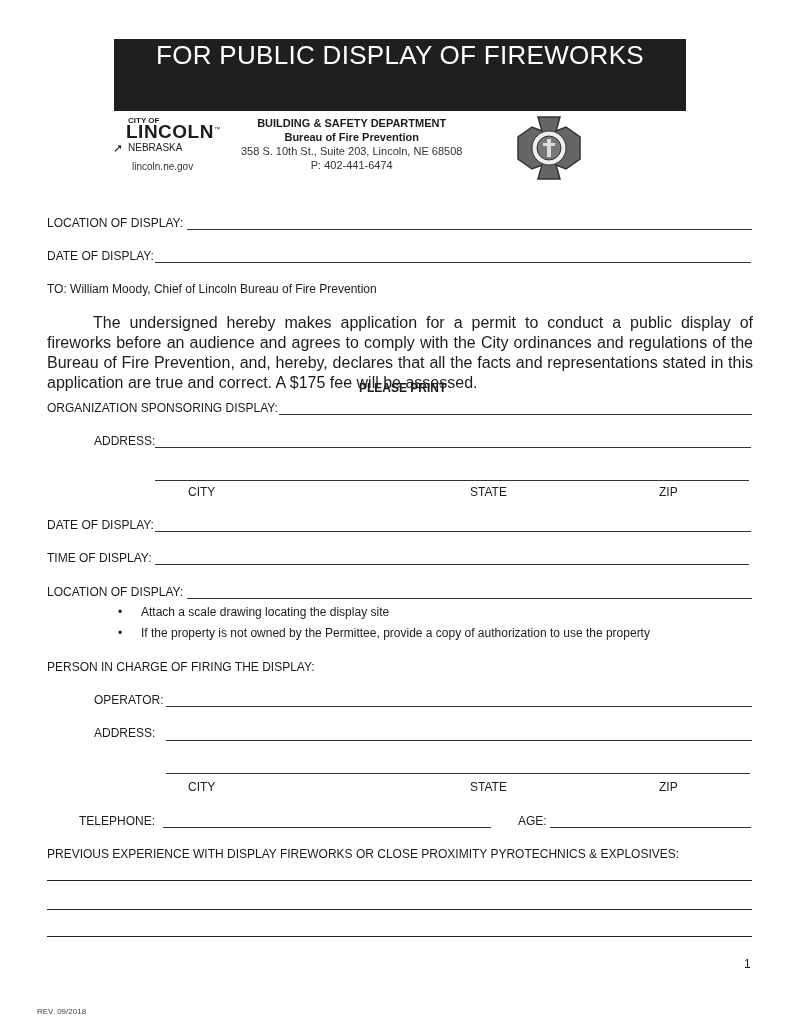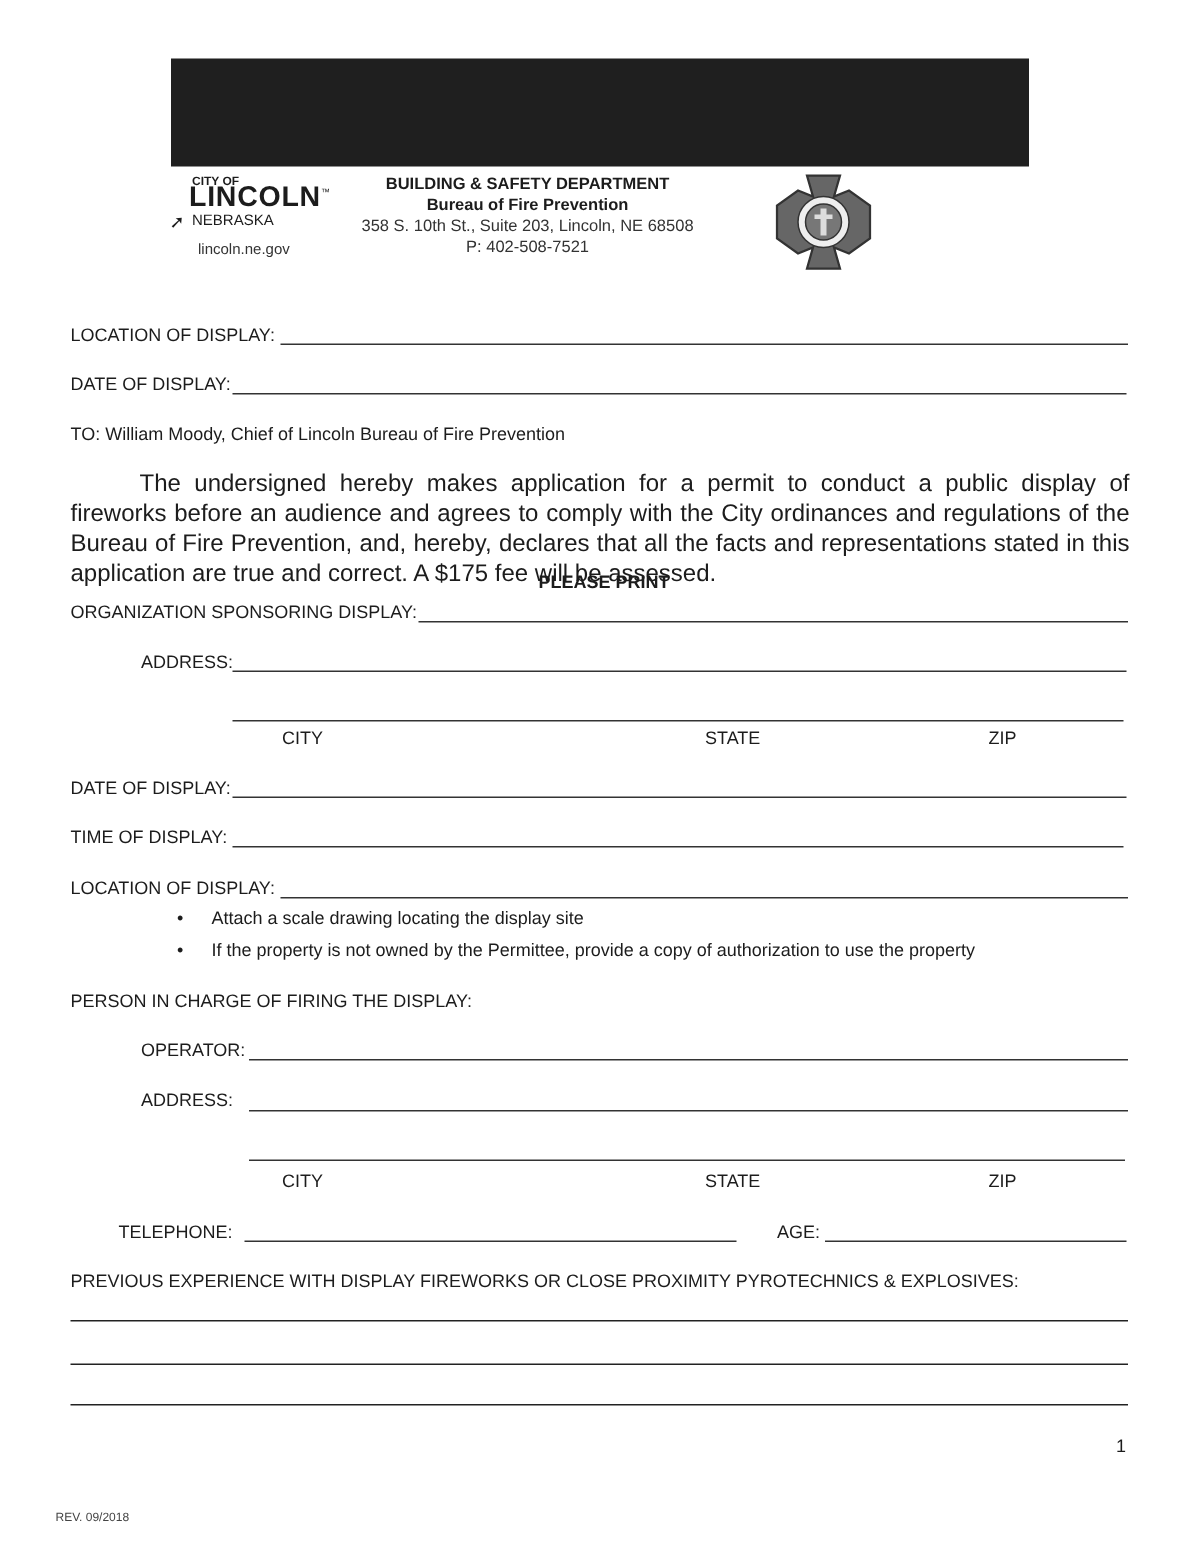--- a/index.html
+++ b/index.html
@@ -34,35 +34,36 @@
     .line { border-bottom: 1px solid #333; height: 0; }
     .thick { border-bottom: 1.5px solid #222; height: 0; }
     .bullet { font-size: 12px; }
     .para { left: 47px; top: 313px; width: 706px; font-size: 16px; line-height: 20px; text-align: justify; }
     .para .indent { display: inline-block; width: 46px; }
   </style>
 </head>
 <body>
 
 <div class="abs banner">
+  <div class="t2">FOR PUBLIC DISPLAY OF FIREWORKS</div>
 </div>
 
 <div class="abs logo">
   <span class="cityof">CITY OF</span>
   <span class="lincoln"><span>LINCOLN</span><sup style="font-size:6px;font-weight:normal">™</sup></span>
   <span class="arrow">➚</span>
   <span class="nebraska">NEBRASKA</span>
   <span class="site">lincoln.ne.gov</span>
 </div>
 
 <div class="abs dept">
   <div class="d1">BUILDING &amp; SAFETY DEPARTMENT</div>
   <div class="d2">Bureau of Fire Prevention</div>
   <div class="d3">358 S. 10th St., Suite 203, Lincoln, NE 68508</div>
-  <div class="d4">P: 402-508-7521</div>
+  <div class="d4">P: 402-441-6474</div>
 </div>
 
 <div class="abs seal">
   <svg width="66" height="66" viewBox="0 0 66 66">
     <path d="M22 2 H44 L40 16 L50 12 L64 22 V44 L50 54 L40 50 L44 64 H22 L26 50 L16 54 L2 44 V22 L16 12 L26 16 Z" fill="#666" stroke="#333" stroke-width="1.5"></path>
     <circle cx="33" cy="33" r="17" fill="#eee" stroke="#333" stroke-width="1"></circle>
     <circle cx="33" cy="33" r="12" fill="#777" stroke="#333" stroke-width="1"></circle>
     <rect x="31" y="24" width="4" height="18" fill="#ddd"></rect>
     <rect x="27" y="28" width="12" height="3" fill="#ddd"></rect>
   </svg>

